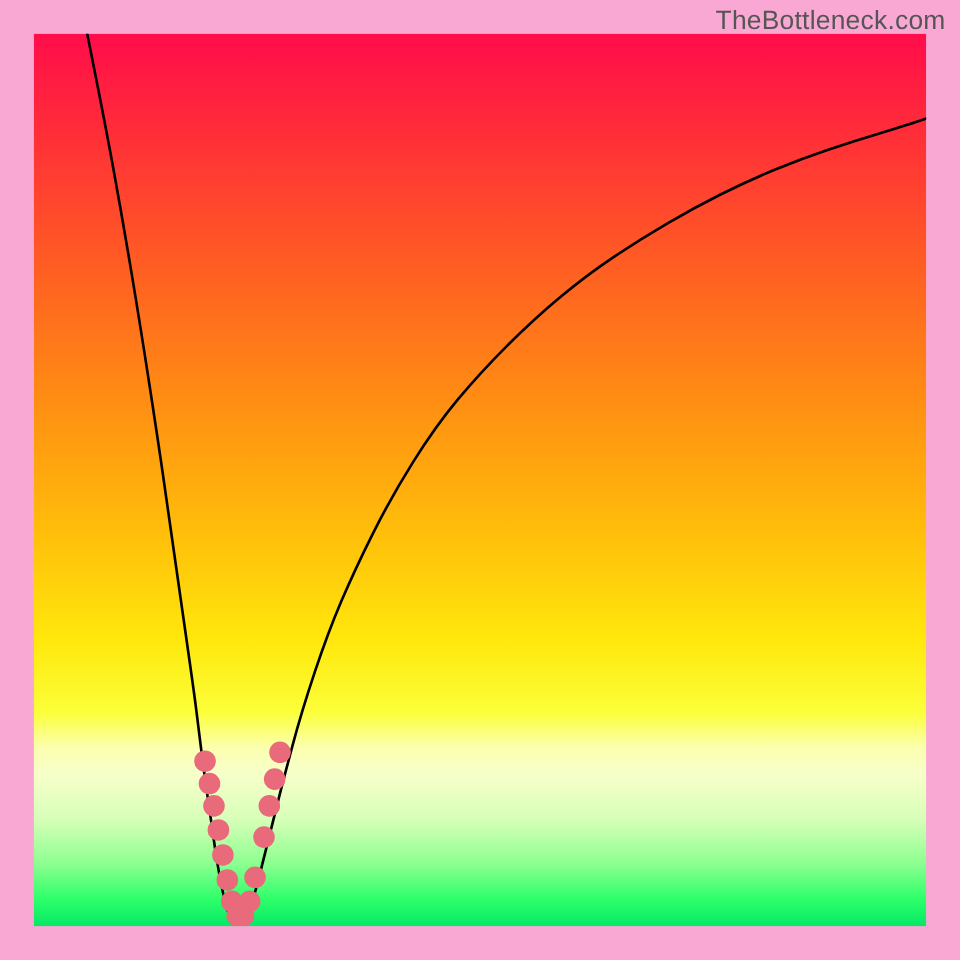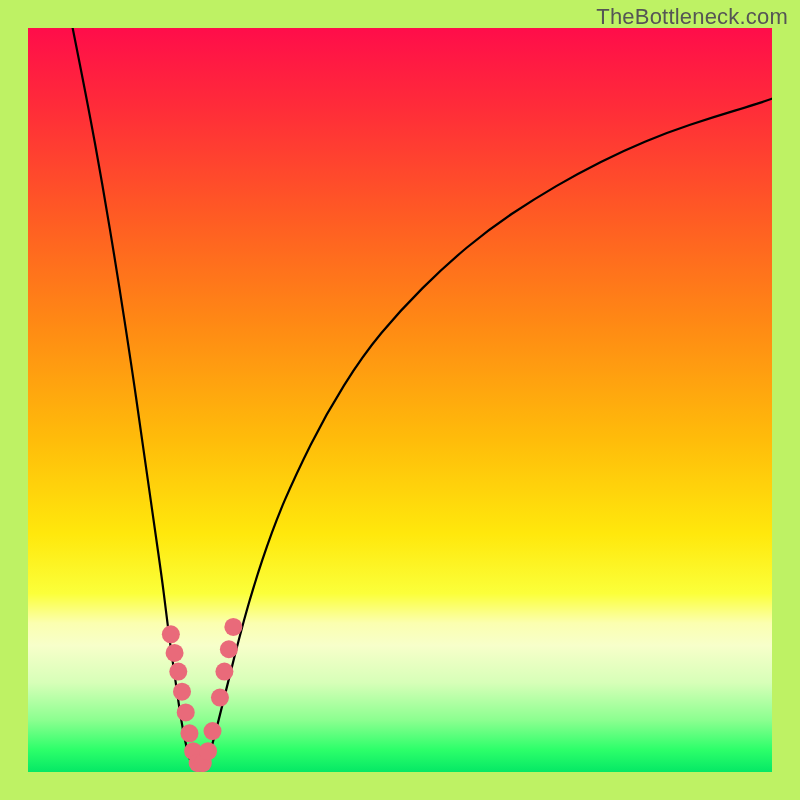--- a/index.html
+++ b/index.html
@@ -9,21 +9,21 @@
     height: 800px;
     overflow: hidden;
     background: #000;
     font-family: Arial, Helvetica, sans-serif;
   }
   .frame {
     position: absolute;
     top: 0; left: 0;
     width: 800px;
     height: 800px;
-    background: #bef264;
+    background: #f9a8d4;
   }
   .plot {
     position: absolute;
     top: 28px;
     left: 28px;
     width: 744px;
     height: 744px;
     overflow: hidden;
   }
   .watermark {

